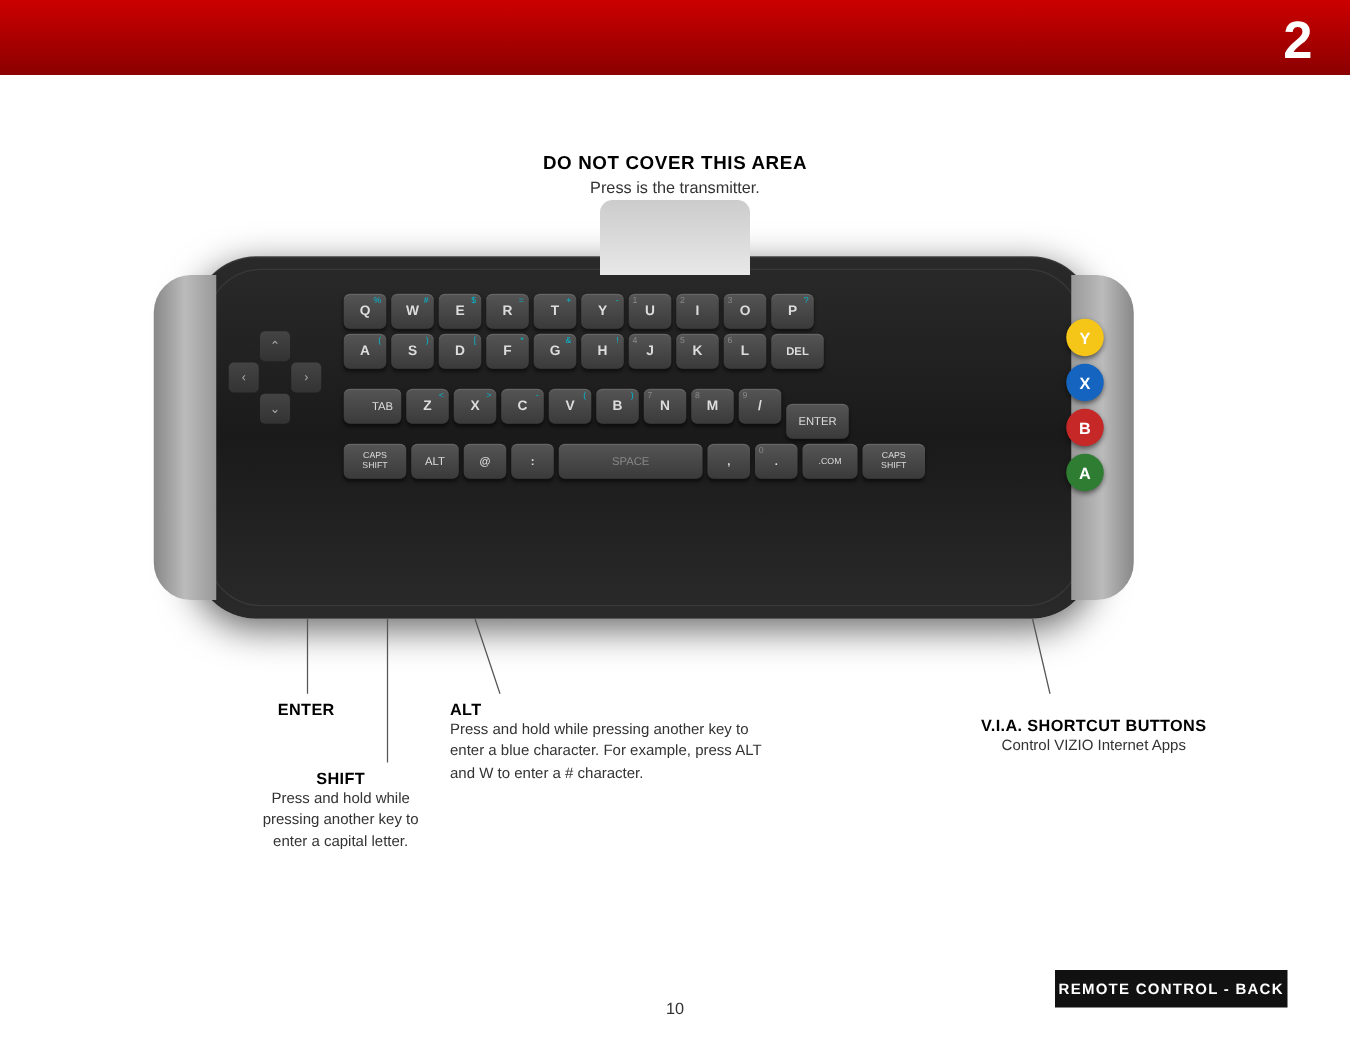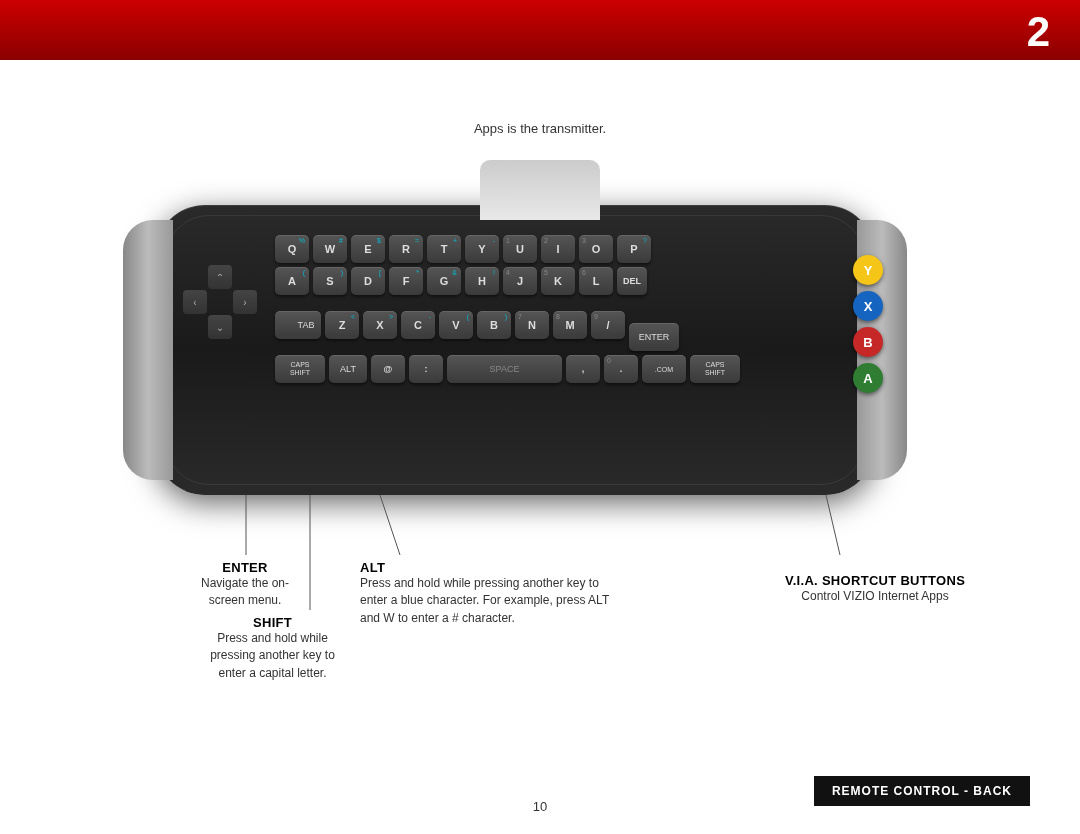--- a/index.html
+++ b/index.html
@@ -270,21 +270,21 @@
       line-height: 1.45;
     }
 
     
     .footer-label {
       position: absolute;
       bottom: 28px;
       right: 50px;
       background: #111;
       color: #fff;
-      padding: 8px 18px;
+      padding: 8px 3px;
       font-size: 12px;
       font-weight: bold;
       letter-spacing: 1px;
       text-transform: uppercase;
     }
 
     
     .page-num-bottom {
       position: absolute;
       bottom: 20px;
@@ -305,21 +305,22 @@
     }
   </style>
 </head>
 <body>
 
 <div class="header-bar">
   <span class="page-number">2</span>
 </div>
 
 <div class="transmitter-label">
-  <div class="sub">Apps is the transmitter.</div>
+  <div class="bold-title">DO NOT COVER THIS AREA</div>
+  <div class="sub">Press is the transmitter.</div>
 </div>
 
 <div class="transmitter-bump"></div>
 
 <div class="remote-body">
   <div class="left-cap"></div>
   <div class="right-cap"></div>
 
   <div class="arrow-pad">
     <div class="arrow-btn arrow-up">⌃</div>
@@ -403,21 +404,21 @@
           <span class="main-char">J</span>
         </div>
       <div class="key">
           <span class="num-char">5</span>
           <span class="main-char">K</span>
         </div>
       <div class="key">
           <span class="num-char">6</span>
           <span class="main-char">L</span>
         </div>
-      <div class="key key-del" style="width:30px;font-size:9px;color:#ddd;font-weight:bold;">DEL</div>
+      <div class="key key-del" style="width:42px;font-size:9px;color:#ddd;font-weight:bold;">DEL</div>
     </div>
 
     <div class="key-row">
       <div class="key key-tab" style="width:46px;font-size:9px;color:#ddd;">TAB</div>
       <div class="key">
           <span class="alt-char">&lt;</span>
           <span class="main-char">Z</span>
         </div>
       <div class="key">
           <span class="alt-char">&gt;</span>
@@ -486,21 +487,20 @@
 
   <line x1="310" y1="495" x2="310" y2="610" stroke="#555" stroke-width="1"></line>
 
   <line x1="380" y1="495" x2="400" y2="555" stroke="#555" stroke-width="1"></line>
 
   <line x1="826" y1="495" x2="840" y2="555" stroke="#555" stroke-width="1"></line>
 </svg>
 
 <div class="ann-arrow">
   <div class="ann-title">ENTER</div>
-  <div class="ann-text">Navigate the on-screen menu.</div>
 </div>
 
 <div class="ann-shift">
   <div class="ann-title">SHIFT</div>
   <div class="ann-text">Press and hold while pressing another key to enter a capital letter.</div>
 </div>
 
 <div class="ann-alt">
   <div class="ann-title">ALT</div>
   <div class="ann-text">Press and hold while pressing another key to enter a blue character. For example, press ALT and W to enter a # character.</div>

